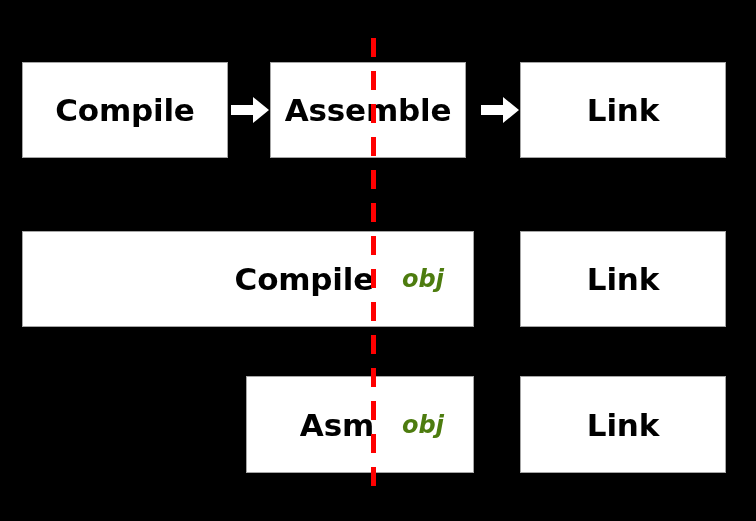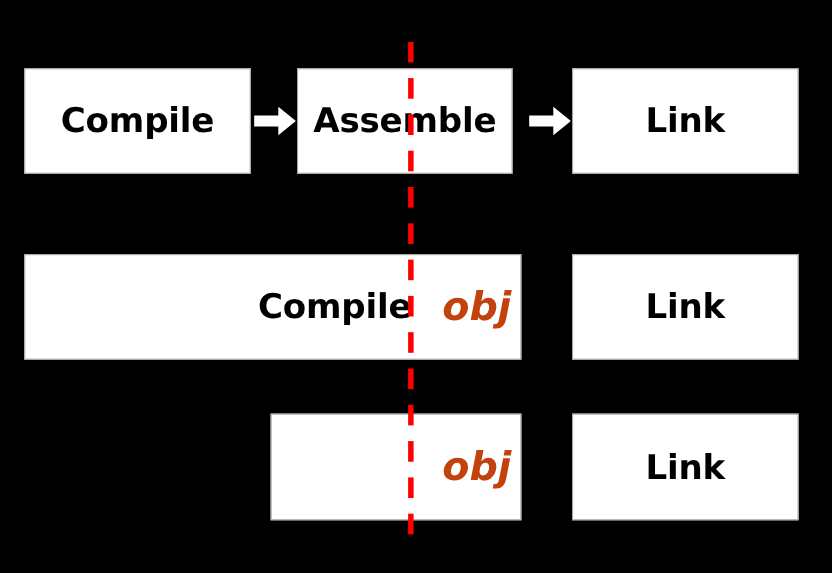--- a/index.html
+++ b/index.html
@@ -81,22 +81,22 @@
   }
   
   #box-compile-obj .split-left  { right: calc(100% - 351px); padding-right: 0; }
   #box-compile-obj .split-right { left: 355px; }
   #box-asm-obj .split-left  { right: calc(100% - 127px); padding-right: 0; }
   #box-asm-obj .split-right { left: 131px; }
 
   .obj-label {
     font-weight: bold;
     font-style: italic;
-    font-size: 36px;
-    color: #c2410c;
+    font-size: 24px;
+    color: #4d7c0f;
     white-space: nowrap;
   }
 
   
   .arrow {
     position: absolute;
     width: 38px;
     height: 30px;
   }
   #arrow-1 { left: 231px; top: 95px; }
@@ -150,20 +150,23 @@
     <div class="split-right">
       <span class="obj-label">obj</span>
     </div>
   </div>
 
   <div class="box centered" id="box-link-2">
     <span class="box-label">Link</span>
   </div>
 
   <div class="box" id="box-asm-obj">
+    <div class="split-left">
+      <span class="box-label">Asm</span>
+    </div>
     <div class="split-right">
       <span class="obj-label">obj</span>
     </div>
   </div>
 
   <div class="box centered" id="box-link-3">
     <span class="box-label">Link</span>
   </div>
 
   <div id="red-divider"></div>

